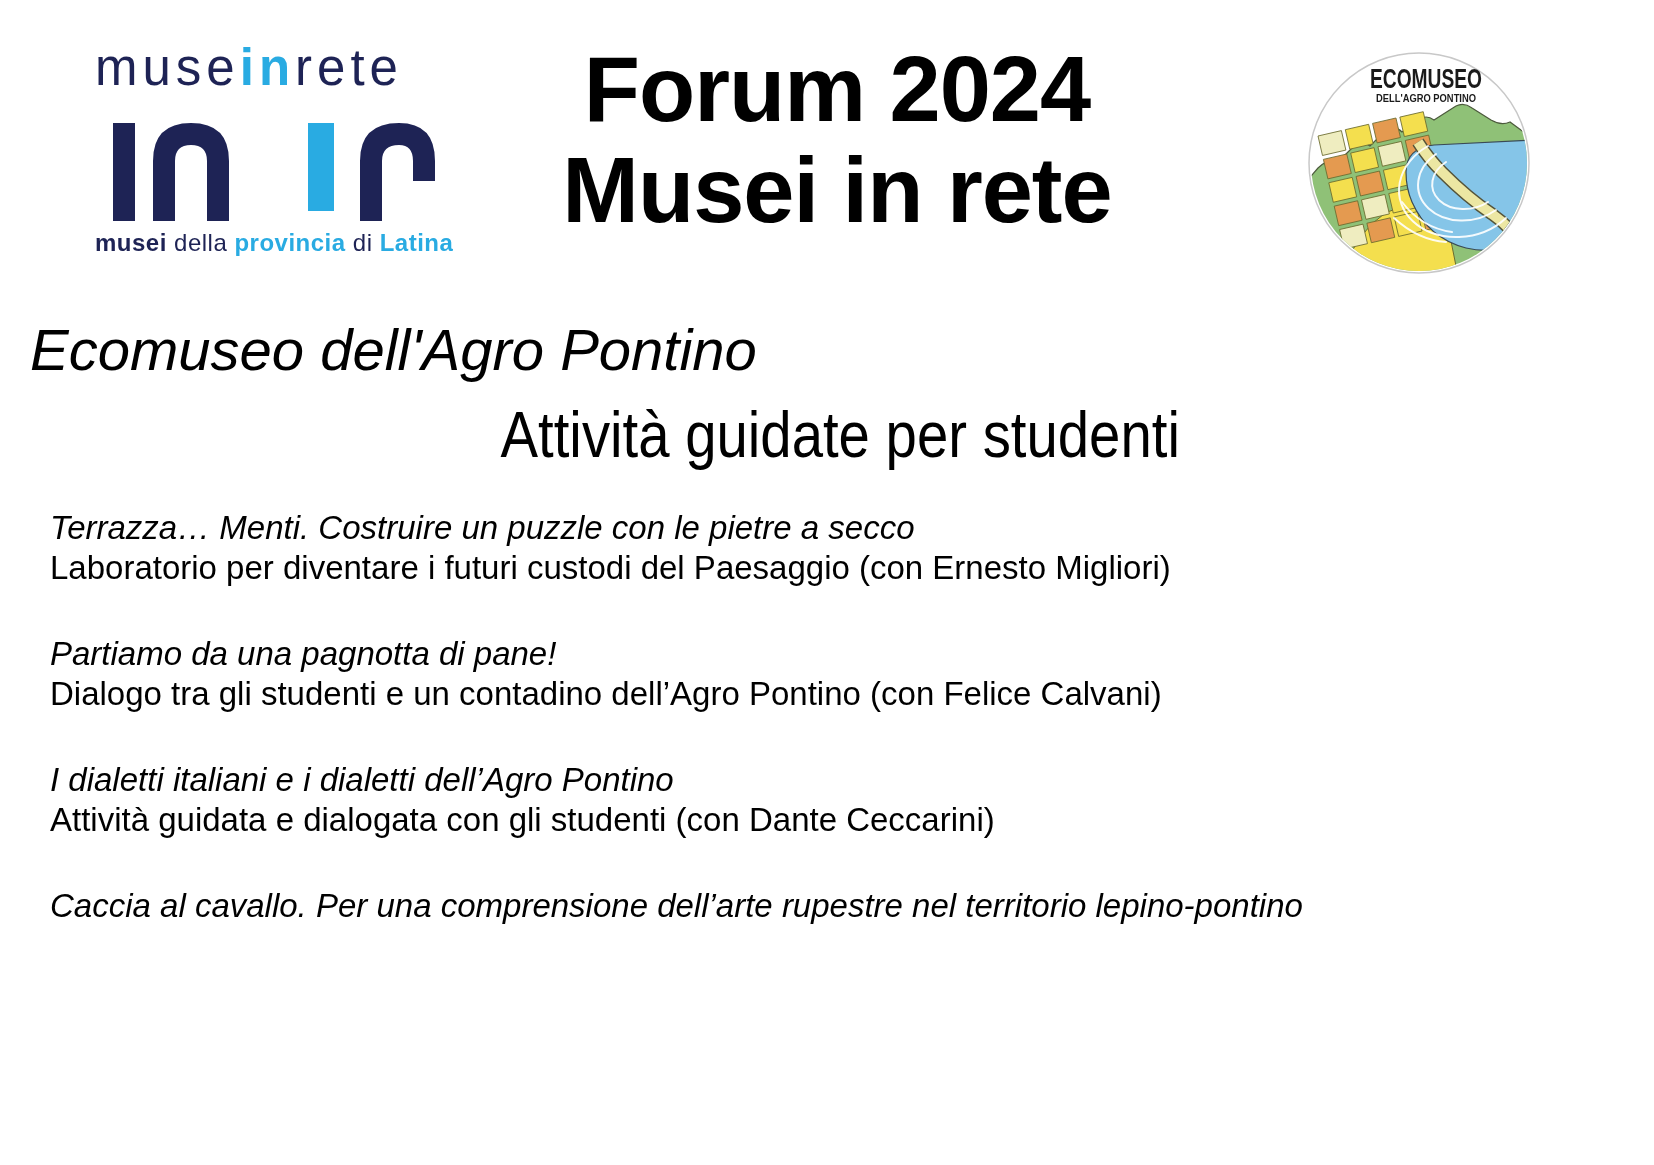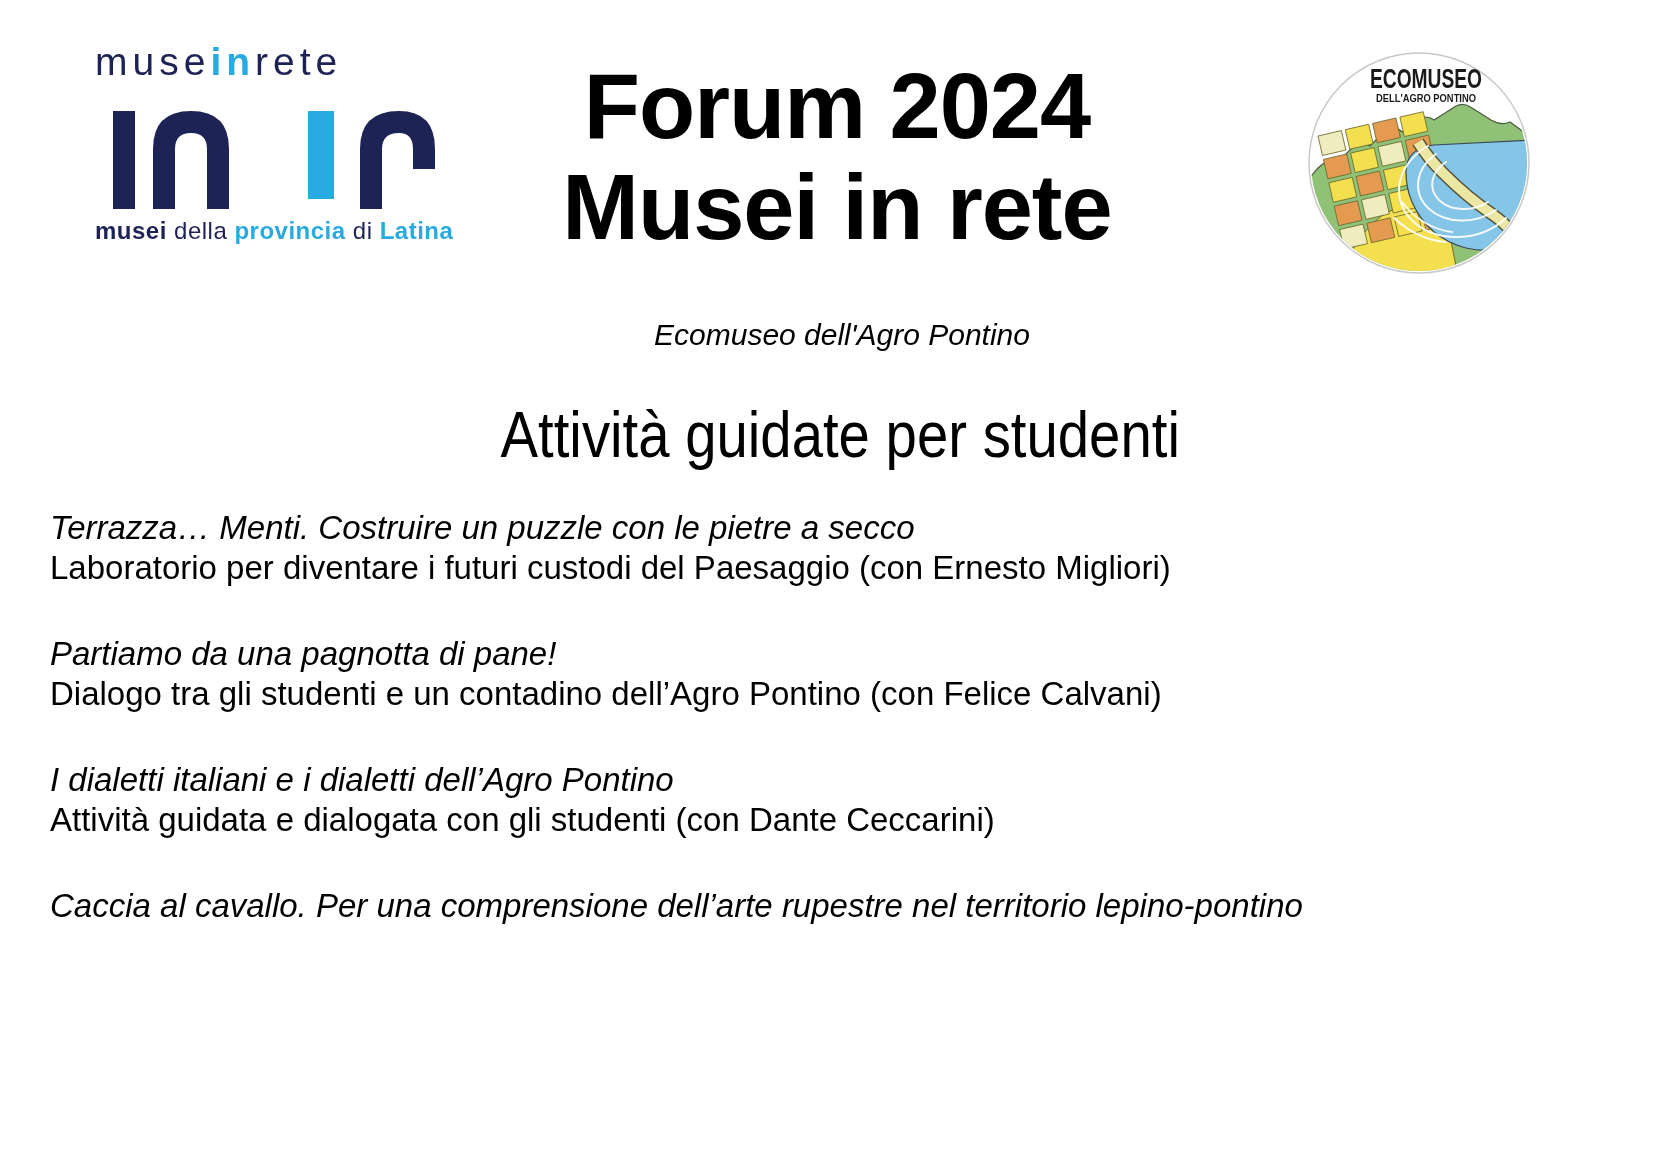--- a/index.html
+++ b/index.html
@@ -7,44 +7,44 @@
     position:relative;
     width:1654px;height:1165px;
     background:#ffffff;
     font-family:"Liberation Sans", sans-serif;
     color:#000;
     overflow:hidden;
   }
 
   
   .logo-left{position:absolute;left:95px;top:42px;width:345px;}
-  .wordmark{font-size:39px;letter-spacing:5px;line-height:1;white-space:nowrap;}
+  .wordmark{font-size:51px;letter-spacing:5px;line-height:1;white-space:nowrap;}
   .wm-navy{color:#1e2355;}
   .wm-blue{color:#29abe2;font-weight:bold;}
   .mir-mark{display:block;margin:16px 0 0 10px;}
   .logo-caption{font-size:24px;letter-spacing:.5px;white-space:nowrap;}
   .cap-navy-b{color:#1e2355;font-weight:bold;}
   .cap-navy{color:#1e2355;}
   .cap-blue-b{color:#29abe2;font-weight:bold;}
 
   
   .title{
-    position:absolute;left:420px;right:400px;top:56px;
+    position:absolute;left:420px;right:400px;top:39px;
     text-align:center;font-weight:bold;font-size:92px;line-height:101px;
     letter-spacing:-1px;color:#000;
   }
 
   
   .logo-right{position:absolute;left:1306px;top:50px;width:226px;height:226px;}
 
   
   .subtitle{
     position:absolute;left:0;right:0;top:318px;
-    text-align:center;padding-left:30px;
-    font-size:30px;font-style:italic;line-height:1.1;
+    padding-left:30px;
+    font-size:58px;font-style:italic;line-height:1.1;
   }
   .section-title{
     position:absolute;left:0;right:0;top:400px;
     text-align:center;padding-left:30px;
     font-size:64px;line-height:1.1;
     transform:scaleX(.88);transform-origin:center top;
   }
 
   
   .activities{

